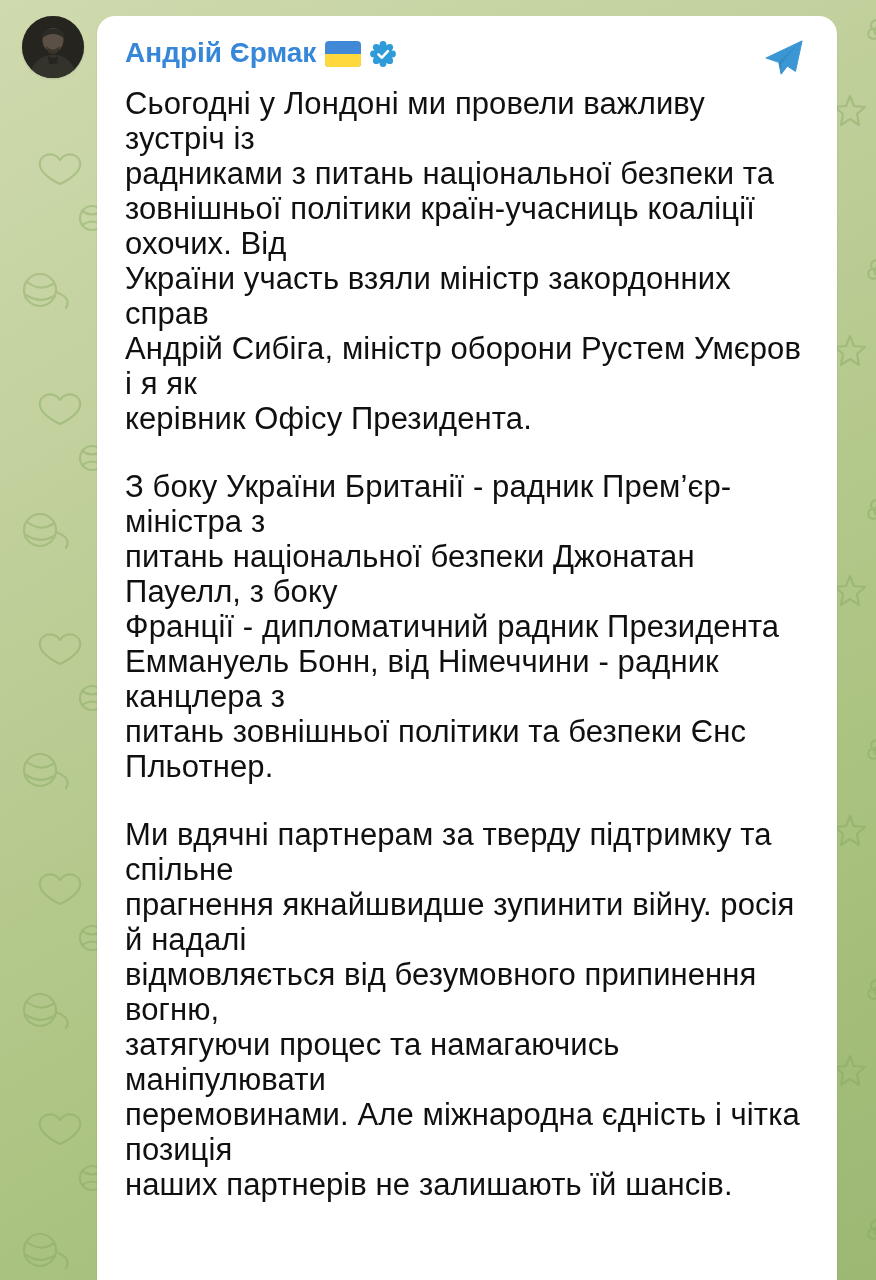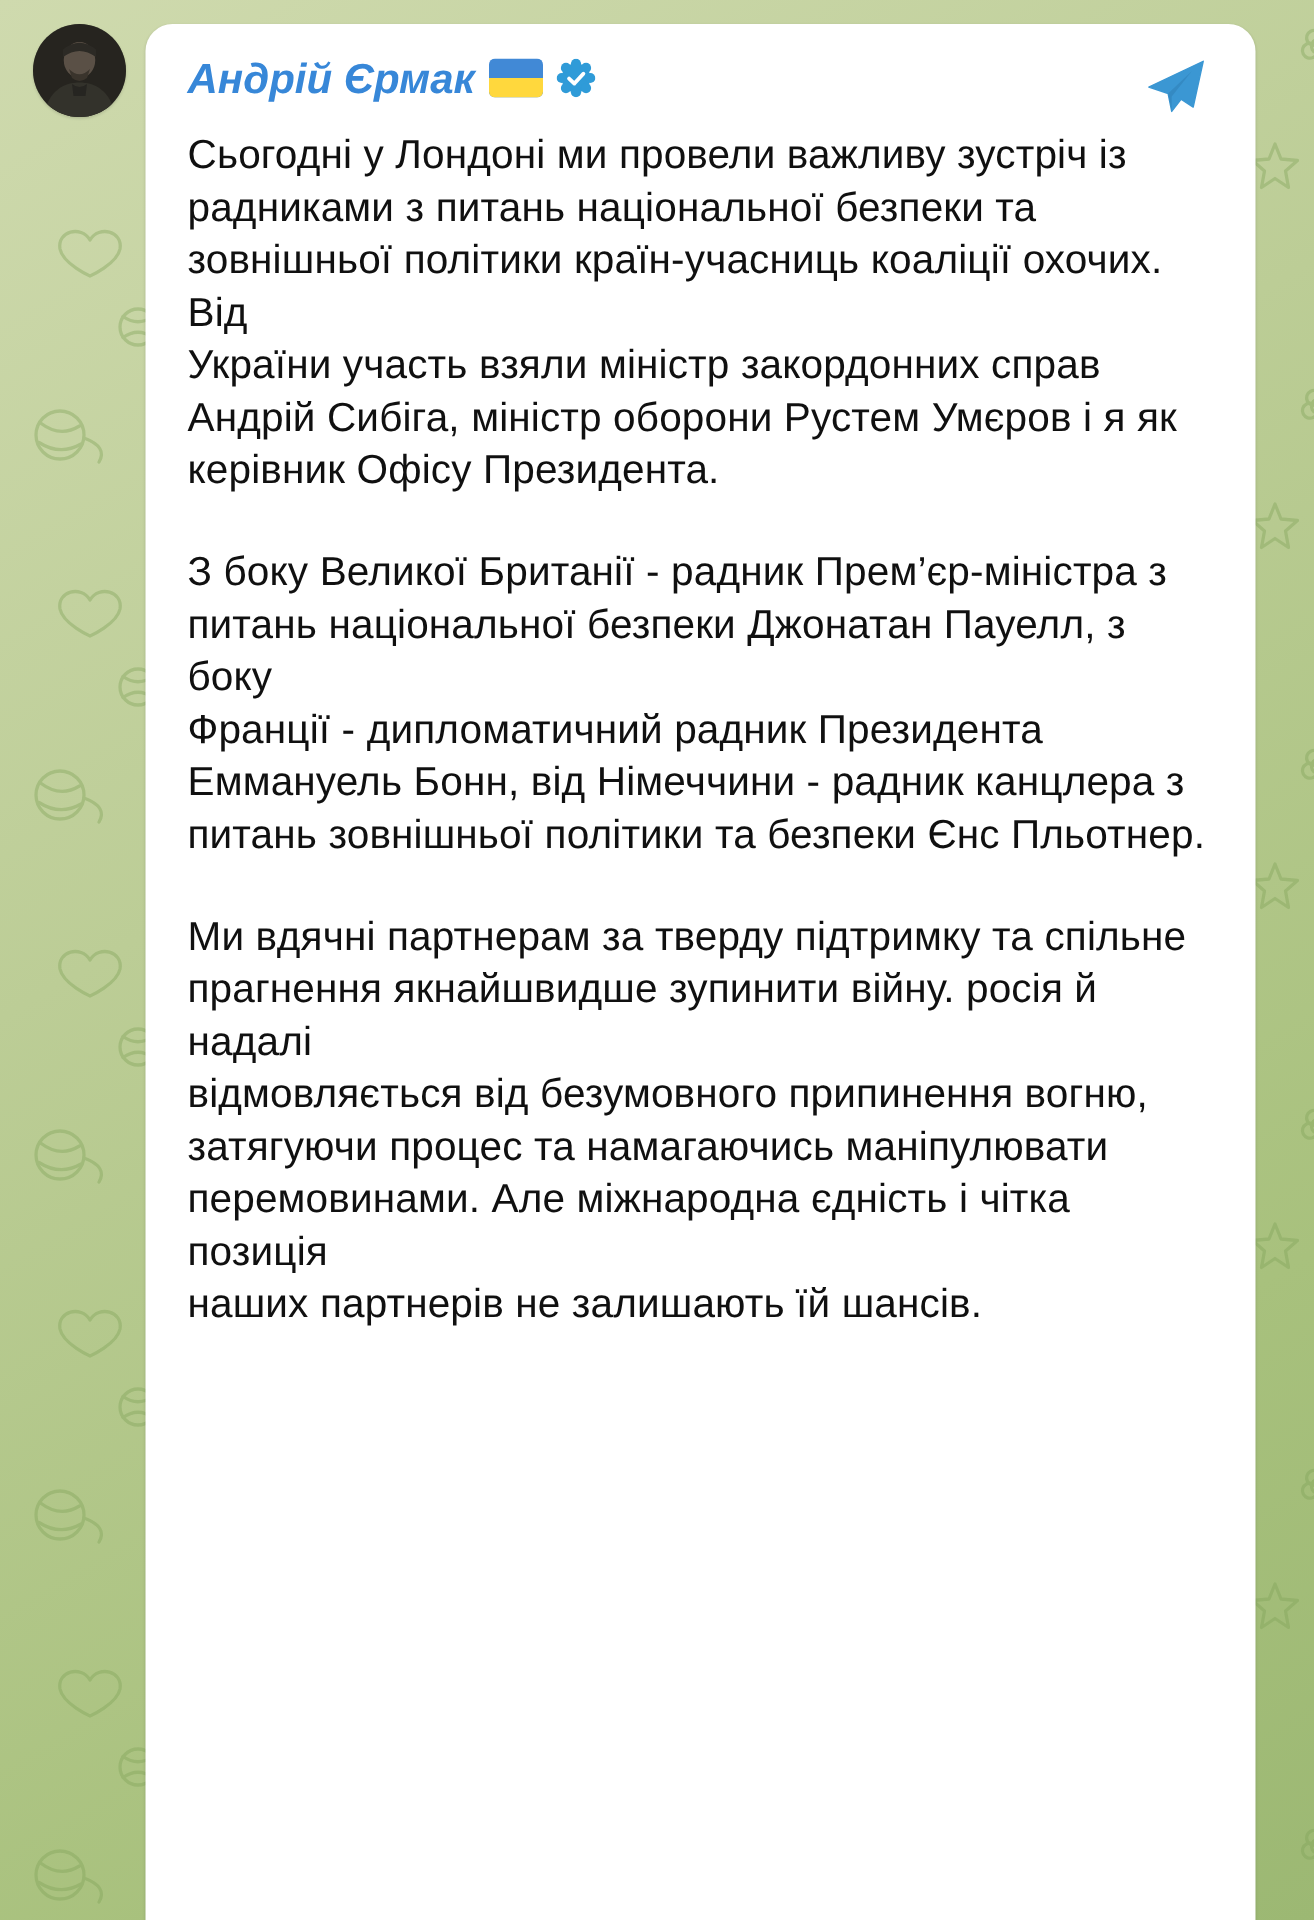--- a/index.html
+++ b/index.html
@@ -12,30 +12,30 @@
   .avatar{
     position:absolute;left:22px;top:16px;width:62px;height:62px;border-radius:50%;
     overflow:hidden;z-index:2;box-shadow:0 1px 2px rgba(0,0,0,.15);
   }
   .bubble{
     position:absolute;left:97px;top:16px;width:740px;height:1380px;
     background:#ffffff;border-radius:18px;z-index:1;
     box-shadow:0 1px 2px rgba(0,0,0,.12);
   }
   .bubble-content{padding:21px 24px 40px 28px;position:relative;}
-  .header-row{display:flex;gap:9px;height:32px;position:relative;font-style:italic;}
+  .header-row{display:flex;align-items:center;gap:9px;height:32px;position:relative;}
   .channel-name{
     color:#3787d8;font-size:28px;font-weight:bold;line-height:32px;white-space:nowrap;
   }
   .flag{width:36px;height:26px;display:inline-block;margin-top:2px;}
   .badge{width:26px;height:26px;display:inline-block;margin-top:2px;}
   .plane{position:absolute;top:1px;right:8px;width:42px;height:42px;}
   .message{margin-top:17px;}
   .message p{
-    margin:0 0 33px 0;font-size:27px;line-height:35px;color:#101010;
+    margin:0 0 33px 0;font-size:31px;line-height:35px;color:#101010;
     white-space:pre-line;letter-spacing:0.1px;
   }
   .message p:last-child{margin-bottom:0;}
 </style>
 </head>
 <body>
 
 <svg class="bg-doodles" width="876" height="1400" viewBox="0 0 876 1400">
   <defs>
     <pattern id="tile" width="240" height="240" patternUnits="userSpaceOnUse">
@@ -118,21 +118,21 @@
       </svg>
     </div>
 
     <div class="message">
       <p>Сьогодні у Лондоні ми провели важливу зустріч із
 радниками з питань національної безпеки та
 зовнішньої політики країн-учасниць коаліції охочих. Від
 України участь взяли міністр закордонних справ
 Андрій Сибіга, міністр оборони Рустем Умєров і я як
 керівник Офісу Президента.</p>
-      <p>З боку Великої Британії - радник Прем’єр-міністра з
+      <p>З боку України Британії - радник Прем’єр-міністра з
 питань національної безпеки Джонатан Пауелл, з боку
 Франції - дипломатичний радник Президента
 Еммануель Бонн, від Німеччини - радник канцлера з
 питань зовнішньої політики та безпеки Єнс Пльотнер.</p>
       <p>Ми вдячні партнерам за тверду підтримку та спільне
 прагнення якнайшвидше зупинити війну. росія й надалі
 відмовляється від безумовного припинення вогню,
 затягуючи процес та намагаючись маніпулювати
 перемовинами. Але міжнародна єдність і чітка позиція
 наших партнерів не залишають їй шансів.</p>

